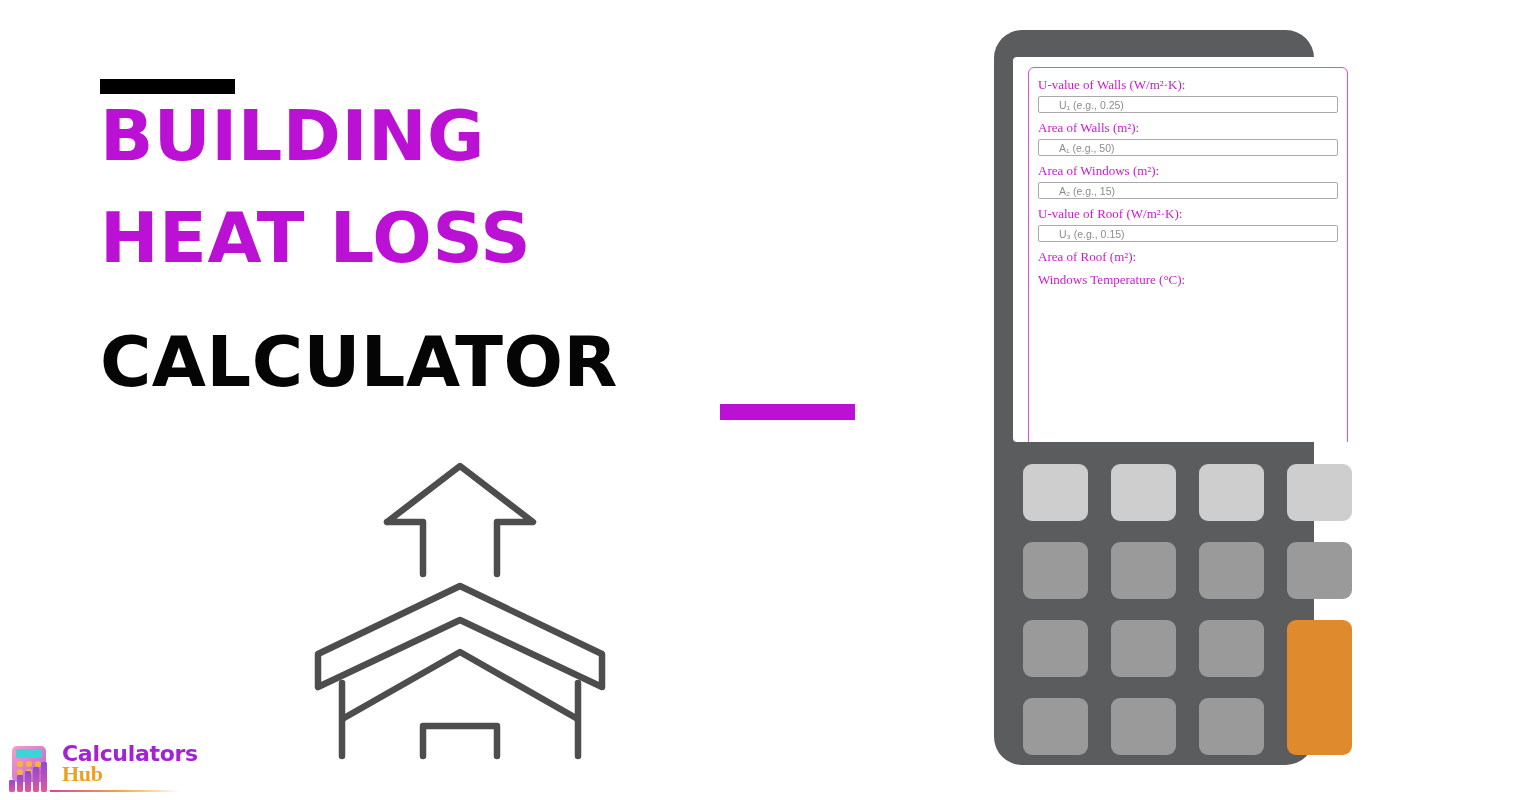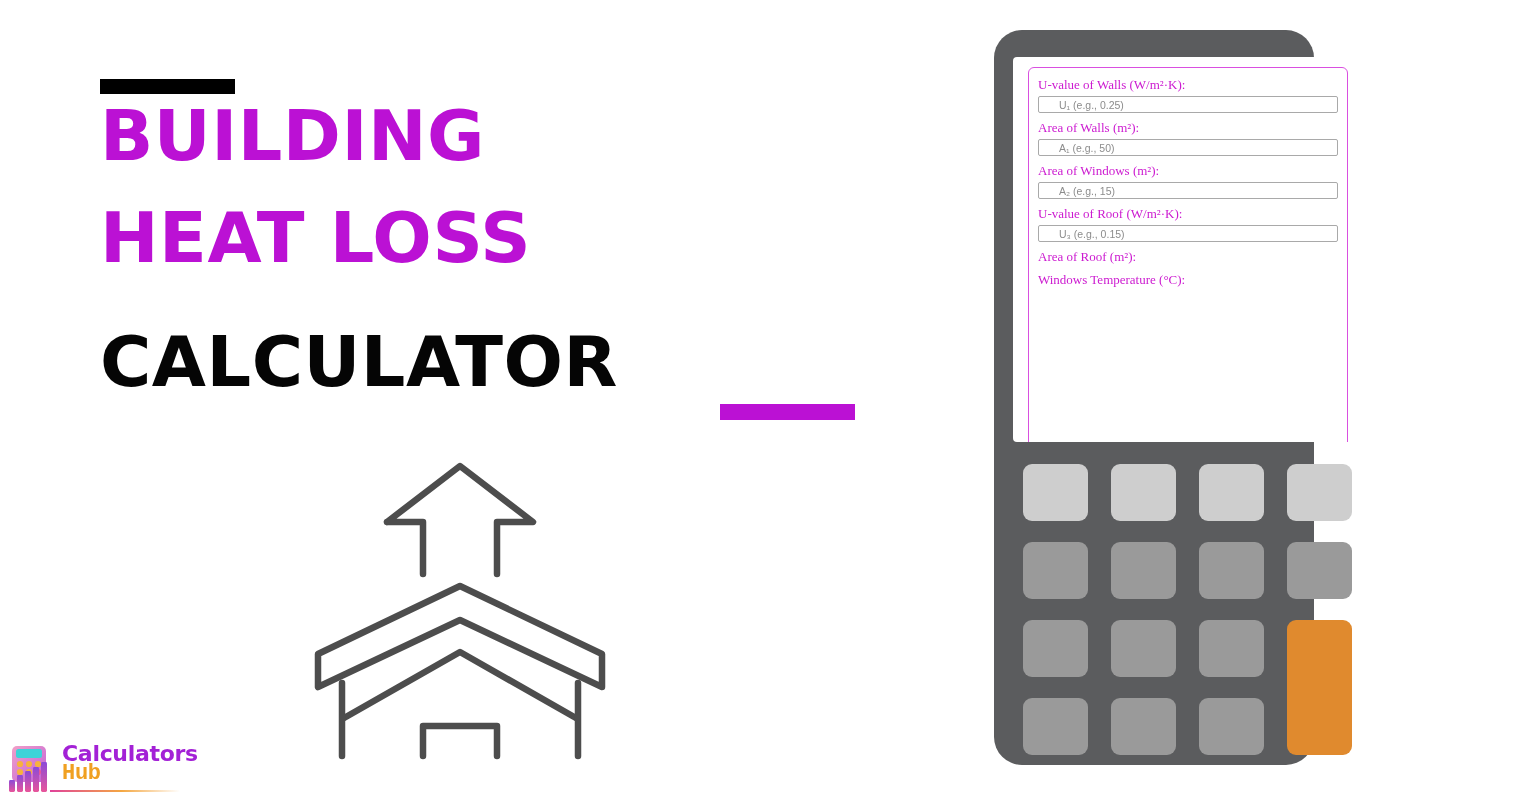--- a/index.html
+++ b/index.html
@@ -83,21 +83,21 @@
     line-height: 0.92;
   }
   #logo-text-top {
     font-family: "DejaVu Sans", sans-serif;
     font-weight: bold;
     font-size: 22px;
     color: #a321d6;
     letter-spacing: -0.3px;
   }
   #logo-text-bottom {
-    font-family: Liberation Mono, monospace;
+    font-family: Liberation Serif, serif;
     font-weight: bold;
     font-size: 22px;
     color: #f0a021;
     letter-spacing: -0.3px;
   }
   #logo-underline {
     position: absolute;
     left: 44px; bottom: 4px;
     width: 130px; height: 2px;
     background: linear-gradient(90deg, #e0429a 0%, #f4a742 55%, #ffffff 100%);

